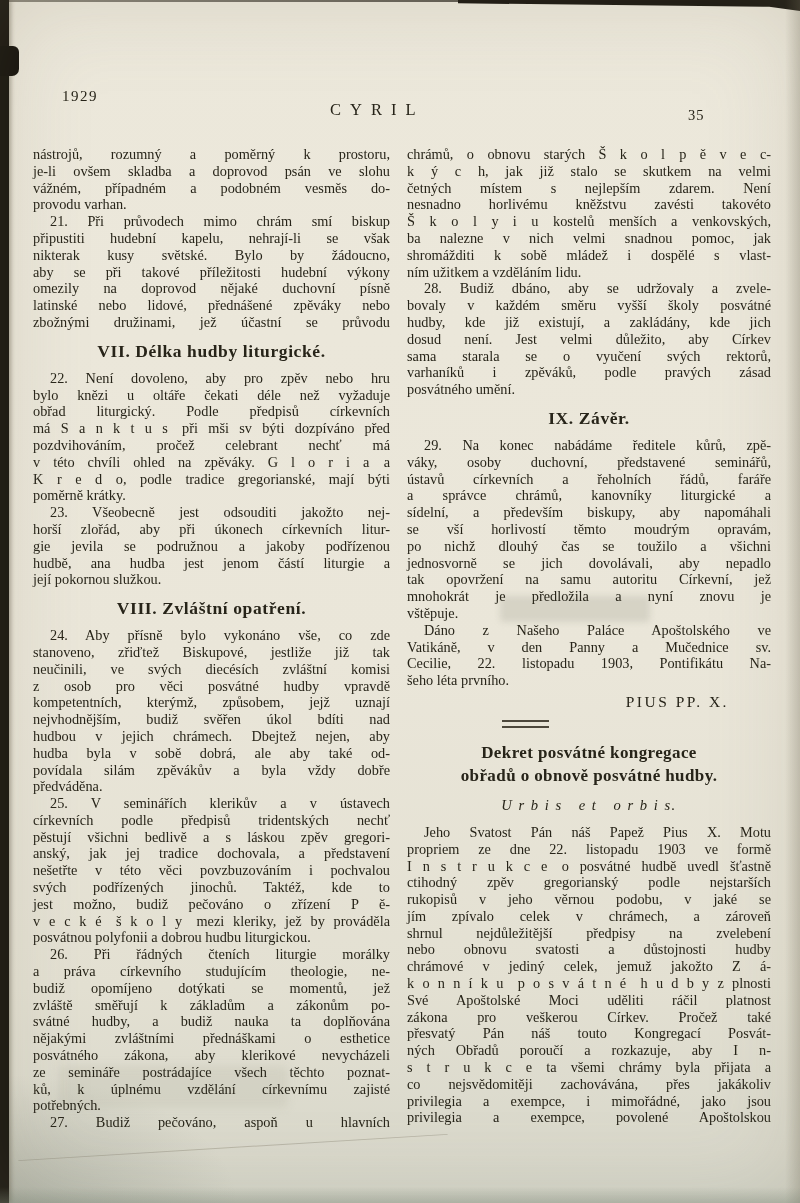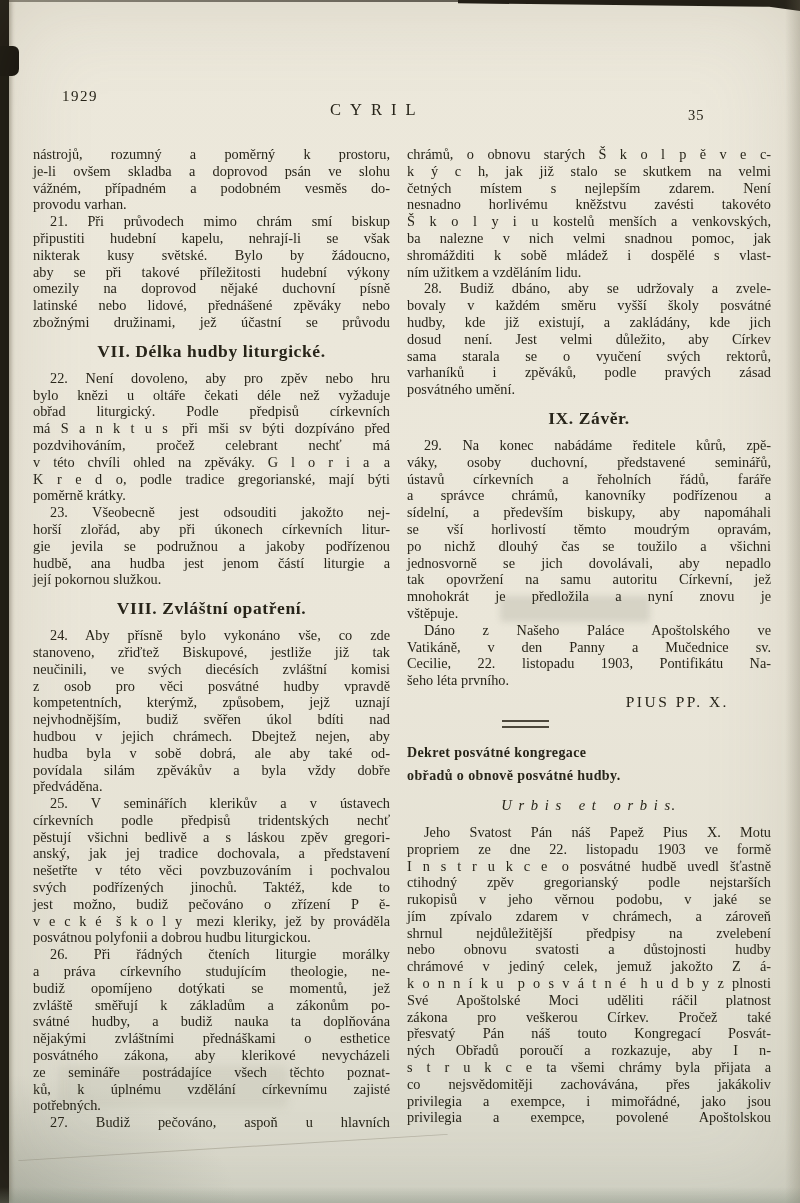--- a/index.html
+++ b/index.html
@@ -22,21 +22,21 @@
     text-align:justify;text-align-last:justify;
     line-height:16.8px;font-size:14.3px;
   }
   .line.last{text-align-last:left;}
   .line.first{text-indent:17px;}
   .heading{
     text-align:center;font-weight:bold;font-size:17.5px;
     margin:10px 0 8px;letter-spacing:.6px;line-height:21px;
   }
   .title{margin:13px 0 5px;}
-  .title-line{font-weight:bold;font-size:14px;line-height:23.5px;letter-spacing:.4px;}
+  .title-line{text-align:center;font-weight:bold;font-size:17px;line-height:23.5px;letter-spacing:.4px;}
   .subheading{text-align:center;font-size:14.6px;margin:9px 0 10px;letter-spacing:1.5px;font-style:italic;}
   .signature{text-align:right;padding-right:42px;font-size:15.5px;letter-spacing:2.5px;margin:4px 0 2px;}
   .divider{
     width:47px;height:4px;margin:9px 0 5px 95px;
     border-top:2px solid rgba(48,43,32,.85);
     border-bottom:2px solid rgba(48,43,32,.85);
   }
   
   .edge-left{position:absolute;left:0;top:0;width:9px;height:1203px;background:#16130c;box-shadow:2px 0 4px rgba(90,84,66,.45);}
   .edge-left-blob{position:absolute;left:0;top:46px;width:19px;height:30px;background:#13100a;border-radius:0 6px 7px 0;}
@@ -154,21 +154,21 @@
       <div class="line">dosud není. Jest velmi důležito, aby Církev</div>
       <div class="line">sama starala se o vyučení svých rektorů,</div>
       <div class="line">varhaníků i zpěváků, podle pravých zásad</div>
       <div class="line last">posvátného umění.</div>
     </div>
     <div class="heading">IX. Závěr.</div>
     <div class="para">
       <div class="line first">29. Na konec nabádáme ředitele kůrů, zpě-</div>
       <div class="line">váky, osoby duchovní, představené seminářů,</div>
       <div class="line">ústavů církevních a řeholních řádů, faráře</div>
-      <div class="line">a správce chrámů, kanovníky podřízenou a</div>
+      <div class="line">a správce chrámů, kanovníky liturgické a</div>
       <div class="line">sídelní, a především biskupy, aby napomáhali</div>
       <div class="line">se vší horlivostí těmto moudrým opravám,</div>
       <div class="line">po nichž dlouhý čas se toužilo a všichni</div>
       <div class="line">jednosvorně se jich dovolávali, aby nepadlo</div>
       <div class="line">tak opovržení na samu autoritu Církevní, jež</div>
       <div class="line">mnohokrát je předložila a nyní znovu je</div>
       <div class="line last">vštěpuje.</div>
     </div>
     <div class="para">
       <div class="line first">Dáno z Našeho Paláce Apoštolského ve</div>
@@ -182,21 +182,21 @@
       <div class="title-line">Dekret posvátné kongregace</div>
       <div class="title-line">obřadů o obnově posvátné hudby.</div>
     </div>
     <div class="subheading">U r b i s e t o r b i s.</div>
     <div class="para">
       <div class="line first">Jeho Svatost Pán náš Papež Pius X. Motu</div>
       <div class="line">propriem ze dne 22. listopadu 1903 ve formě</div>
       <div class="line">I n s t r u k c e o posvátné hudbě uvedl šťastně</div>
       <div class="line">ctihodný zpěv gregorianský podle nejstarších</div>
       <div class="line">rukopisů v jeho věrnou podobu, v jaké se</div>
-      <div class="line">jím zpívalo zdarem v chrámech, a zároveň</div>
+      <div class="line">jím zpívalo celek v chrámech, a zároveň</div>
       <div class="line">shrnul nejdůležitější předpisy na zvelebení</div>
       <div class="line">nebo obnovu svatosti a důstojnosti hudby</div>
       <div class="line">chrámové v jediný celek, jemuž jakožto Z á-</div>
       <div class="line">k o n n í k u p o s v á t n é h u d b y z plnosti</div>
       <div class="line">Své Apoštolské Moci uděliti ráčil platnost</div>
       <div class="line">zákona pro veškerou Církev. Pročež také</div>
       <div class="line">přesvatý Pán náš touto Kongregací Posvát-</div>
       <div class="line">ných Obřadů poroučí a rozkazuje, aby I n-</div>
       <div class="line">s t r u k c e ta všemi chrámy byla přijata a</div>
       <div class="line">co nejsvědomitěji zachovávána, přes jakákoliv</div>

